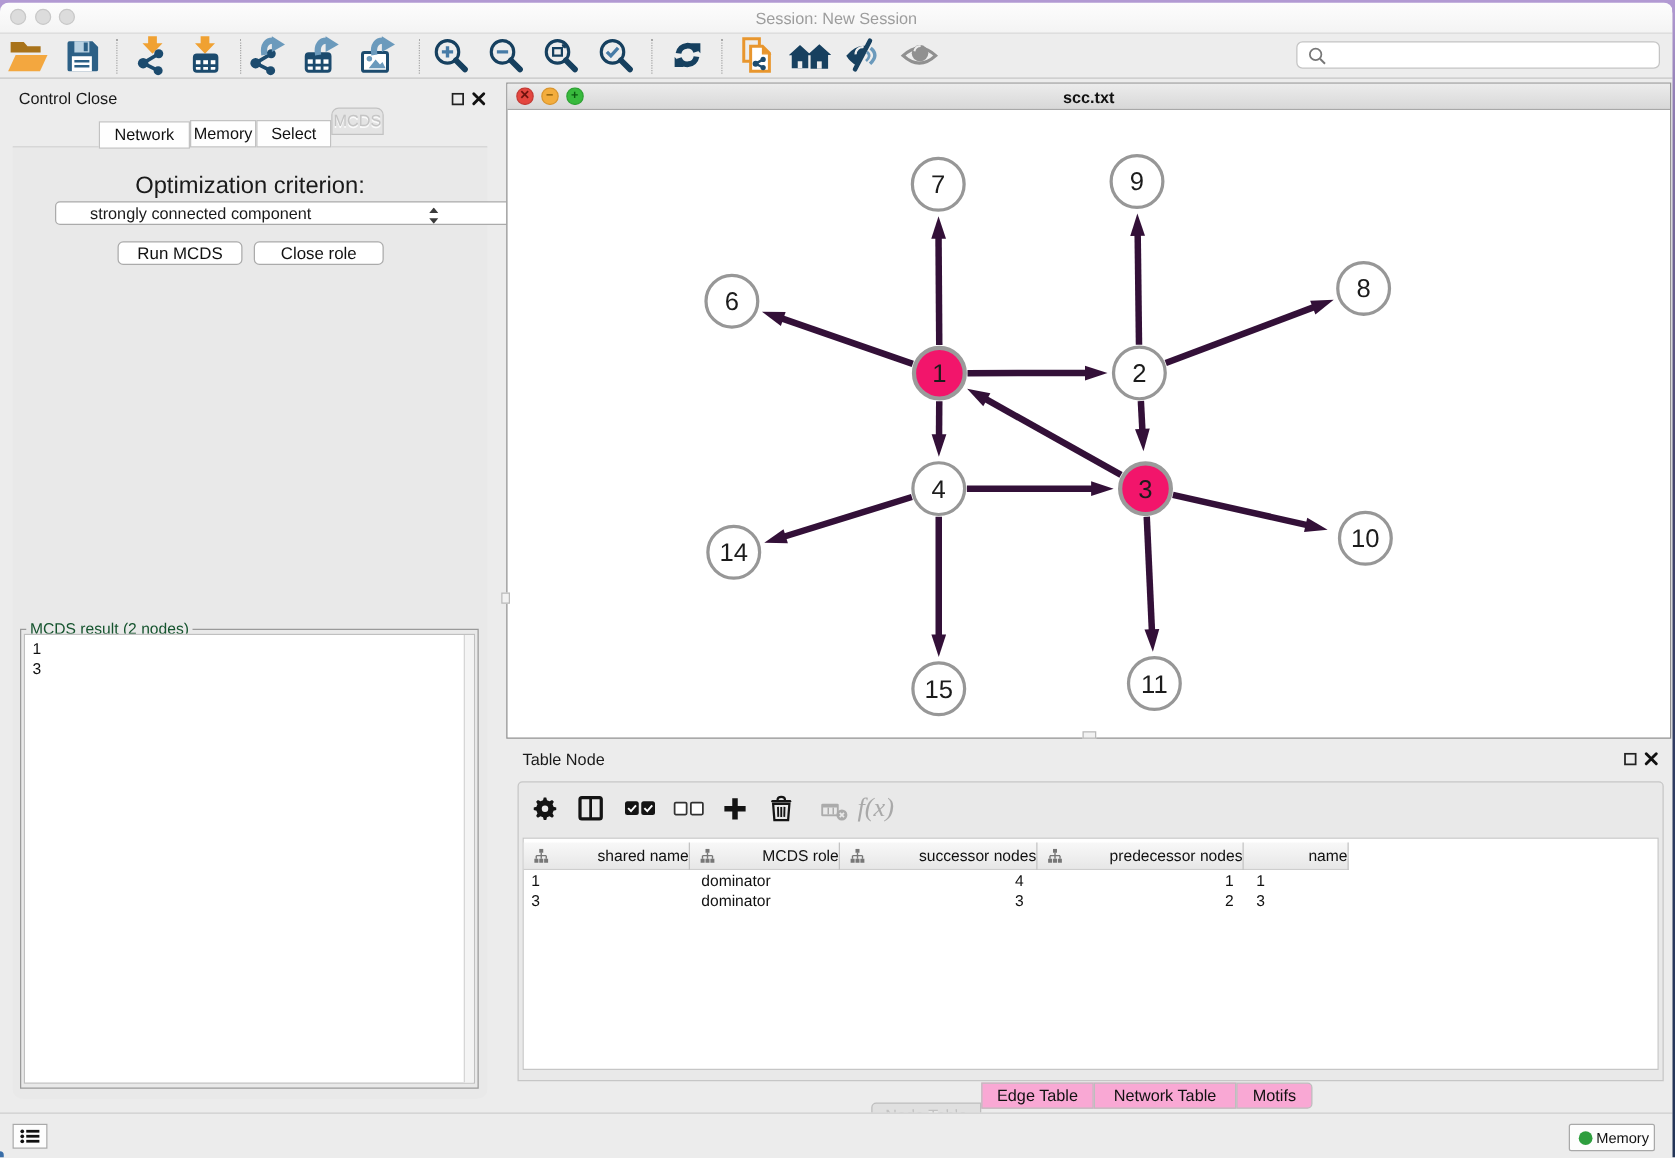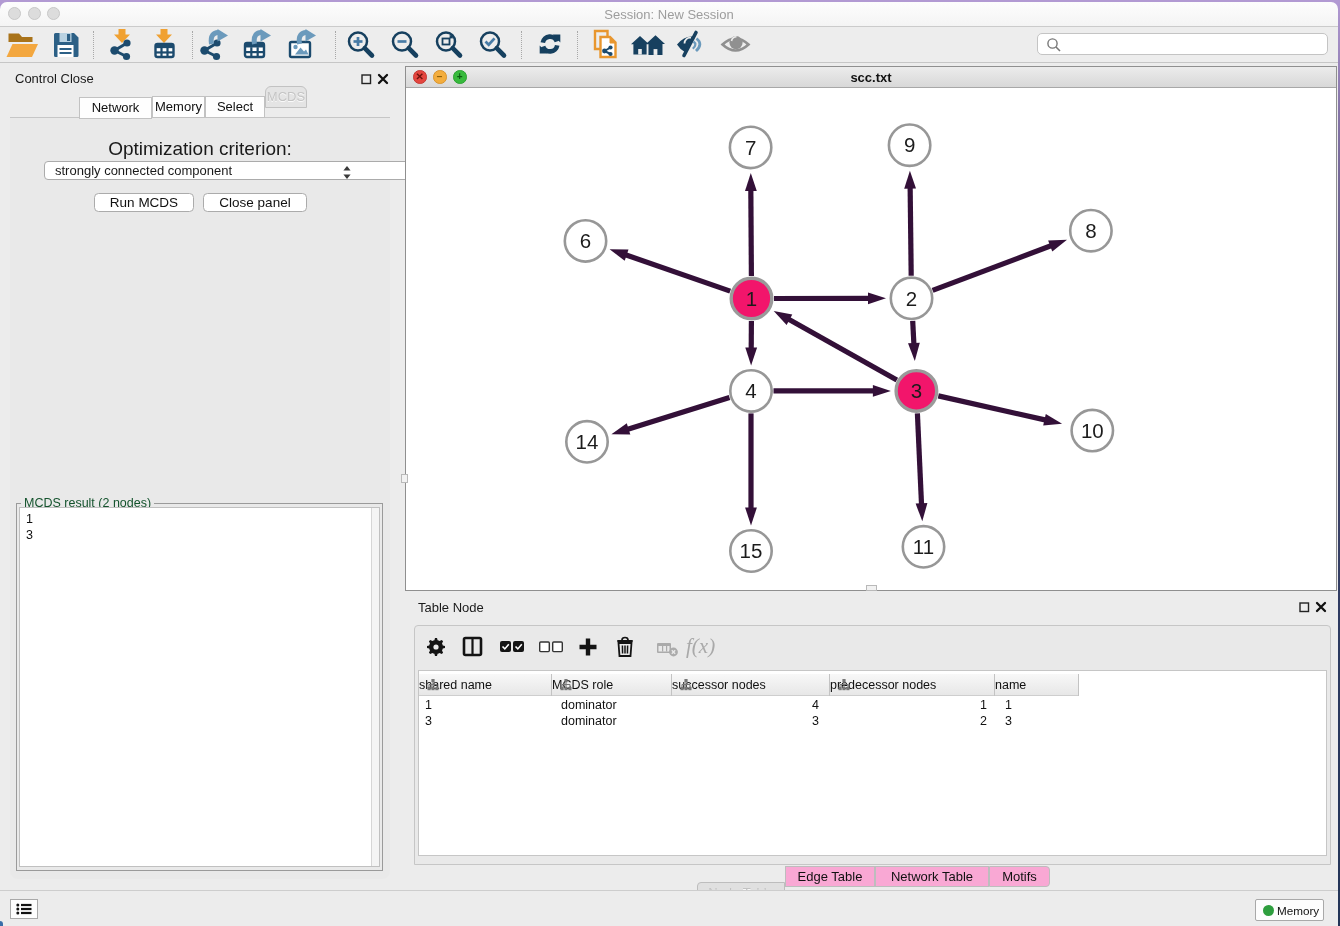--- a/index.html
+++ b/index.html
@@ -14,36 +14,36 @@
 #title { left:0; top:7px; width:1338px; text-align:center; font-size:13px; color:#9d9d9d; }
 #toolbar { left:0; top:27px; width:1338px; height:36px; background:#ededed; border-bottom:1px solid #c6c6c6; }
 .tsep { position:absolute; top:31px; height:28px; width:0; border-left:1px dotted #a8a8a8; }
 #searchbox { left:1037px; top:33px; width:291px; height:22px; background:#fff; border:1px solid #c4c4c4; border-radius:5px; }
 
 #cpHeader { left:15px; top:71px; font-size:13px; color:#1a1a1a; }
 .tab { position:absolute; height:22px; border:1px solid #c2c2c2; background:#fefefe; font-size:13px; color:#111; text-align:center; line-height:20px; }
 .tabsel { background:#e4e4e4; color:#c4c4c4; text-shadow:0 1px 0 #fafafa; border-radius:6px 6px 0 0; }
 #cpBody { left:10px; top:117px; width:380px; height:762px; background:#e9e9e9; border-top:1px solid #c6c6c6; border-radius:0 0 8px 8px; }
 #optlabel { left:0; top:138px; width:400px; text-align:center; font-size:19px; color:#1a1a1a; }
-#dropdown { left:44px; top:161px; width:370px; height:19px; background:#fff; border:1px solid #ababab; border-radius:4px; font-size:13px; color:#1a1a1a; line-height:17px; padding-left:10px; }
+#dropdown { left:44px; top:161px; width:370px; height:19px; background:#fff; border:1px solid #ababab; border-radius:4px; font-size:13px; color:#1a1a1a; line-height:17px; padding-left:27px; }
 .btn { position:absolute; height:19px; background:#fff; border:1px solid #ababab; border-radius:4.5px; font-size:13.5px; color:#111; text-align:center; line-height:17px; }
 #fieldset { left:16px; top:503px; width:367px; height:368px; border:1px solid #9a9a9a; }
 #legend { left:21px; top:496px; background:#e9e9e9; padding:0 3px; font-size:12.5px; color:#14532d; }
 #resultarea { left:19px; top:507px; width:361px; height:360px; background:#fff; border:1px solid #c0c0c0; font-size:12.5px; color:#111; }
 #resultscroll { left:371px; top:508px; width:8px; height:358px; background:#f4f4f4; border-left:1px solid #d6d6d6; }
 
 #netframe { left:405px; top:66px; width:932px; height:525px; border:1px solid #8f8f8f; background:#fff; }
 #nettitle { left:0; top:0; width:930px; height:21px; background:linear-gradient(#ececec,#d8d8d8); border-bottom:1px solid #a8a8a8; }
 .mtl { position:absolute; top:3px; width:13.5px; height:13.5px; border-radius:50%; font-size:10px; font-weight:bold; text-align:center; line-height:12px; }
 
 #tpHeader { left:418px; top:600px; font-size:13px; color:#1a1a1a; }
 #tpToolbar { left:414px; top:625px; width:917px; height:240px; background:#e9e9e9; border:1px solid #c6c6c6; border-radius:4px 4px 0 0; }
 #tbltable { left:418px; top:670px; width:909px; height:186px; background:#fff; border:1px solid #c6c6c6; }
 #tblheadrow { left:0; top:3px; width:660px; height:22px; background:linear-gradient(#f8f8f8,#e7e7e7); border-bottom:1px solid #cecece; }
-.hcell { position:absolute; top:0; height:22px; border-right:1px solid #c3c3c3; font-size:12.5px; color:#111; text-align:left; line-height:22px; }
+.hcell { position:absolute; top:0; height:22px; border-right:1px solid #c3c3c3; font-size:12.5px; color:#111; text-align:right; line-height:22px; }
 .trow { position:absolute; width:909px; height:16px; line-height:16px; font-size:12.5px; color:#111; }
 .tabb { position:absolute; top:0; height:21px; border:1px solid #bdbdbd; background:#f9a8d4; font-size:13px; color:#111; text-align:center; line-height:19px; }
 .tabbsel { background:#e0e0e0; color:#c2c2c2; text-shadow:0 1px 0 #f8f8f8; }
 
 #statusbar { left:0; top:890px; width:1338px; height:36px; background:#ececec; border-top:1px solid #cdcdcd; }
 #listbtn { left:10px; top:899px; width:28px; height:20px; background:#fdfdfd; border:1px solid #a9a9a9; }
 #membtn { left:1255px; top:899px; width:69px; height:22px; background:#fdfdfd; border:1px solid #a9a9a9; border-radius:2px; font-size:12px; color:#111; }
 </style>
 </head>
 <body>
@@ -192,21 +192,21 @@
 <div class="tab" style="left:152px; top:96px; width:53px;">Memory</div>
 <div class="tab" style="left:205px; top:96px; width:60px;">Select</div>
 <div class="tab tabsel" style="left:265px; top:86px; width:42px;">MCDS</div>
 <div class="abs" id="optlabel">Optimization criterion:</div>
 <div class="abs" id="dropdown">strongly connected component</div>
 <svg class="abs" style="left:343px; top:166px;" width="8" height="13" viewBox="0 0 8 13">
     <polygon points="4,0 7.6,4.4 0.4,4.4" fill="#3a3a3a"></polygon>
     <polygon points="0.4,8.6 7.6,8.6 4,13" fill="#3a3a3a"></polygon>
   </svg>
 <div class="btn" style="left:94px; top:193px; width:100px;">Run MCDS</div>
-<div class="btn" style="left:203px; top:193px; width:104px;">Close panel</div>
+<div class="btn" style="left:203px; top:193px; width:104px;">Close role</div>
 <div class="abs" id="fieldset"></div>
 <div class="abs" id="legend">MCDS result (2 nodes)</div>
 <div class="abs" id="resultarea">
     <div style="padding:3px 0 0 6px; line-height:16px;">1<br>3</div>
   </div>
 <div class="abs" id="resultscroll"></div>
 
 <div class="abs" id="netframe">
   <div class="abs" id="nettitle"></div>
   <div class="mtl" style="left:7px; background:#e4463f; border:1px solid #c43a35; color:#6d120d;">✕</div>

